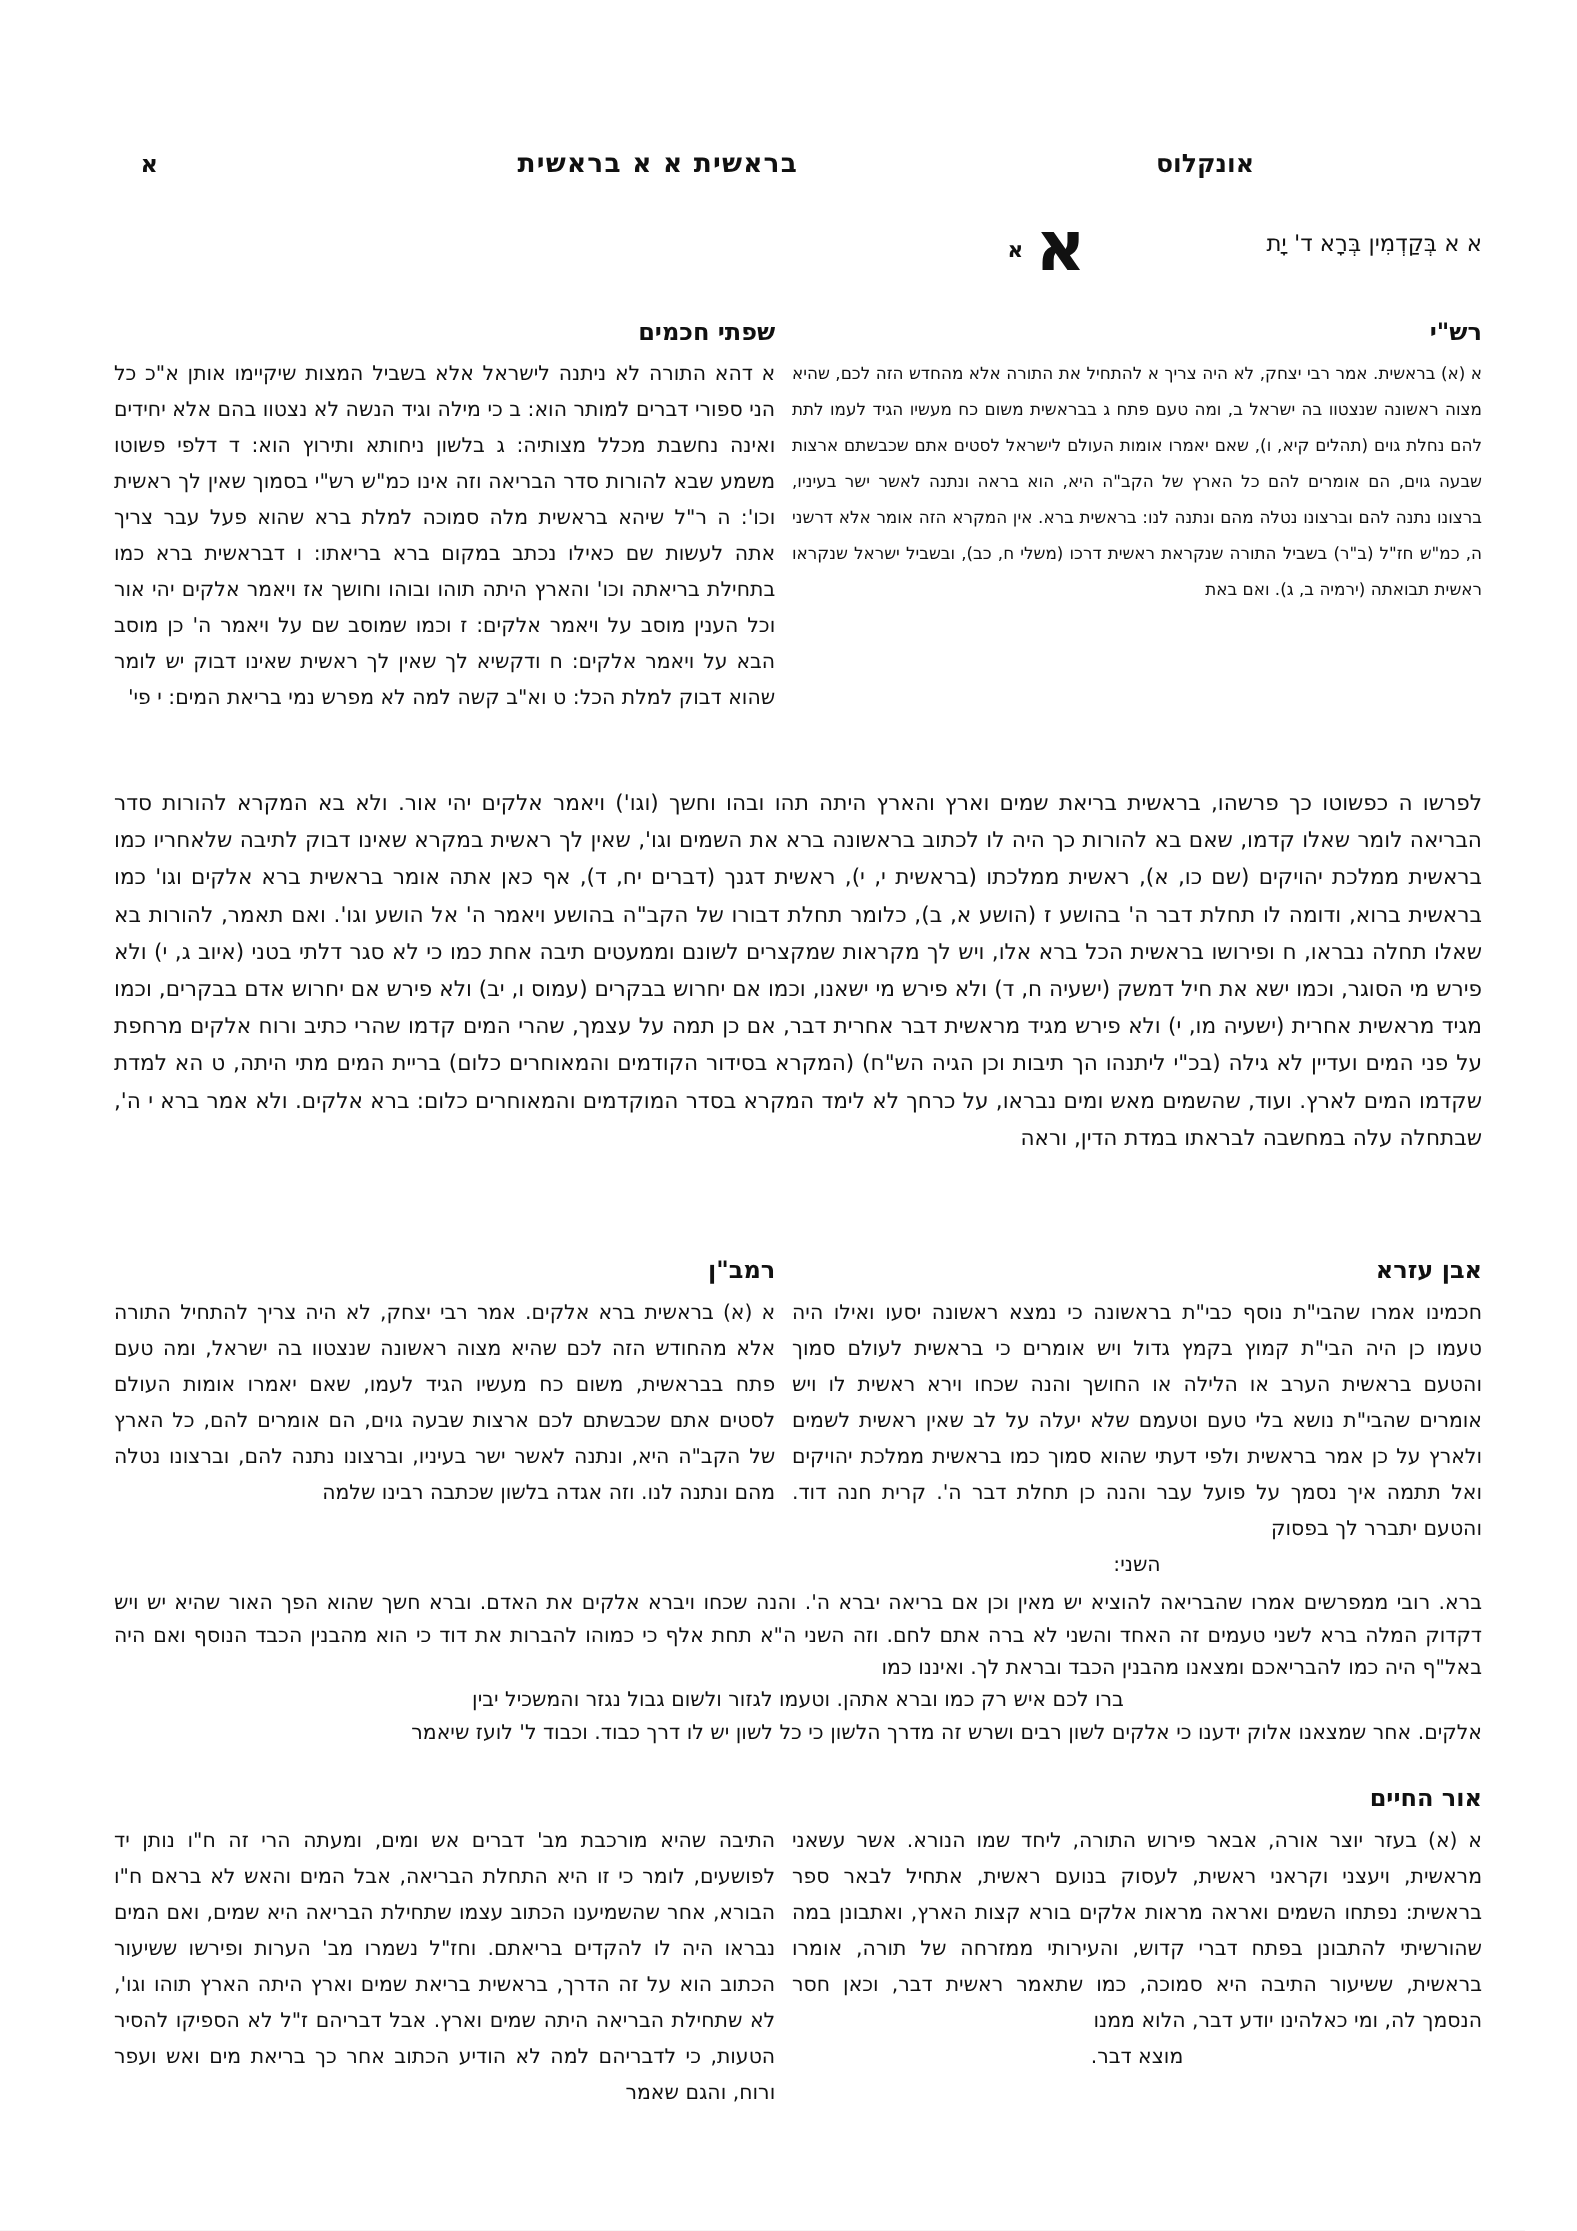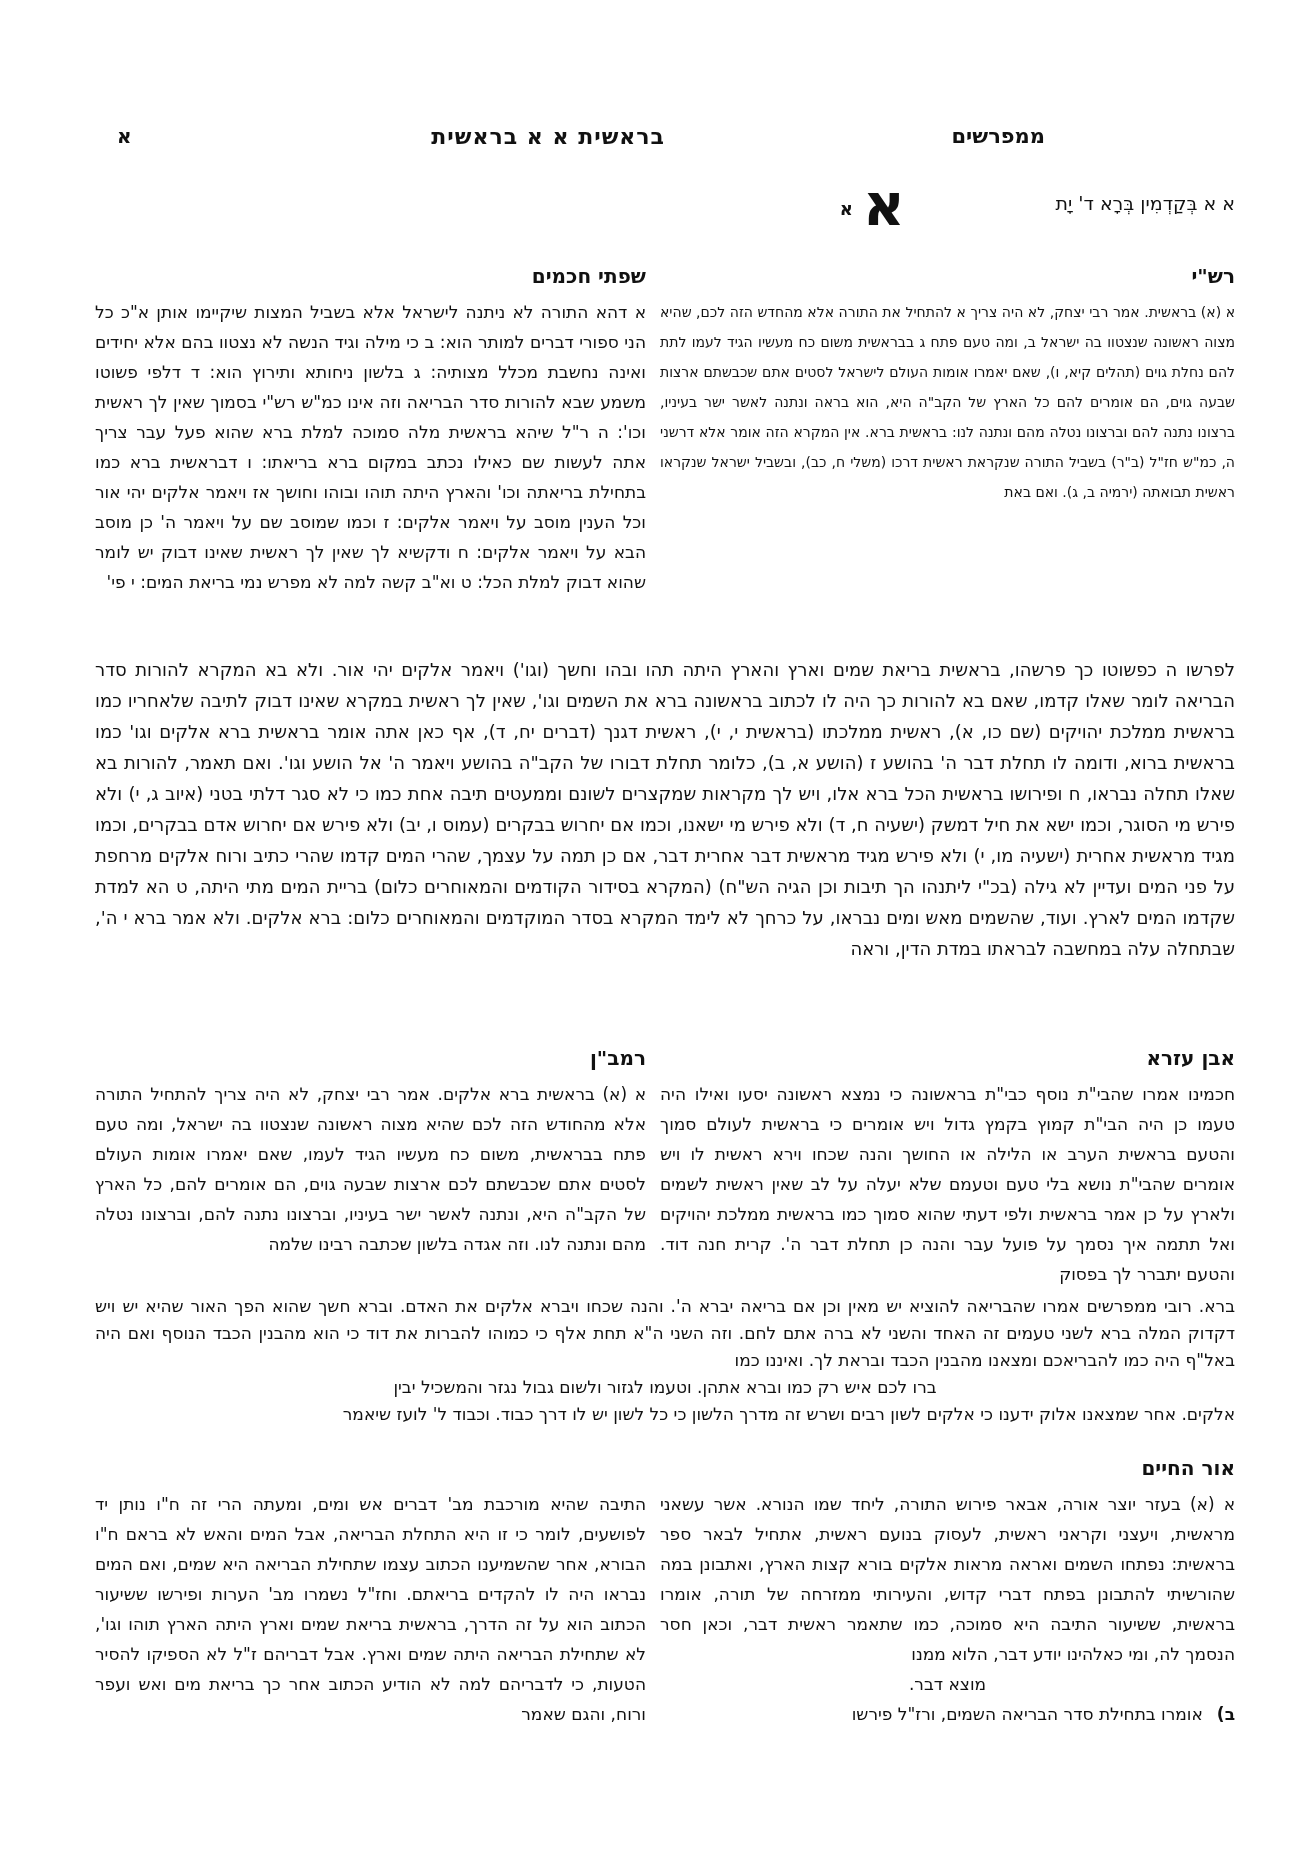--- a/index.html
+++ b/index.html
@@ -39,21 +39,21 @@
   .ohr-row{margin-top:2px;}
   .marker{font-weight:bold;padding-left:14px;}
 </style>
 </head>
 <body>
 
 <div class="page">
   <div class="content">
 
     <div class="folio-header">
-      <span class="onkelos-label">ממפרשים</span>
+      <span class="onkelos-label">אונקלוס</span>
       <span class="center-title">בראשית א א בראשית</span>
       <span class="page-letter">א</span>
     </div>
 
     <div class="verse-row">
       <div class="onkelos-verse">א א בְּקַדְמִין בְּרָא ד' יָת</div>
       <div class="chapter-aleph">א</div>
       <div class="verse-marker">א</div>
     </div>
 
@@ -67,41 +67,39 @@
         <div class="sq">א דהא התורה לא ניתנה לישראל אלא בשביל המצות שיקיימו אותן א"כ כל הני ספורי דברים למותר הוא: ב כי מילה וגיד הנשה לא נצטוו בהם אלא יחידים ואינה נחשבת מכלל מצותיה: ג בלשון ניחותא ותירוץ הוא: ד דלפי פשוטו משמע שבא להורות סדר הבריאה וזה אינו כמ"ש רש"י בסמוך שאין לך ראשית וכו': ה ר"ל שיהא בראשית מלה סמוכה למלת ברא שהוא פעל עבר צריך אתה לעשות שם כאילו נכתב במקום ברא בריאתו: ו דבראשית ברא כמו בתחילת בריאתה וכו' והארץ היתה תוהו ובוהו וחושך אז ויאמר אלקים יהי אור וכל הענין מוסב על ויאמר אלקים: ז וכמו שמוסב שם על ויאמר ה' כן מוסב הבא על ויאמר אלקים: ח ודקשיא לך שאין לך ראשית שאינו דבוק יש לומר שהוא דבוק למלת הכל: ט וא"ב קשה למה לא מפרש נמי בריאת המים: י פי'</div>
       </div>
     </div>
 
     <div class="fullwidth-rashi">לפרשו ה כפשוטו כך פרשהו, בראשית בריאת שמים וארץ והארץ היתה תהו ובהו וחשך (וגו') ויאמר אלקים יהי אור. ולא בא המקרא להורות סדר הבריאה לומר שאלו קדמו, שאם בא להורות כך היה לו לכתוב בראשונה ברא את השמים וגו', שאין לך ראשית במקרא שאינו דבוק לתיבה שלאחריו כמו בראשית ממלכת יהויקים (שם כו, א), ראשית ממלכתו (בראשית י, י), ראשית דגנך (דברים יח, ד), אף כאן אתה אומר בראשית ברא אלקים וגו' כמו בראשית ברוא, ודומה לו תחלת דבר ה' בהושע ז (הושע א, ב), כלומר תחלת דבורו של הקב"ה בהושע ויאמר ה' אל הושע וגו'. ואם תאמר, להורות בא שאלו תחלה נבראו, ח ופירושו בראשית הכל ברא אלו, ויש לך מקראות שמקצרים לשונם וממעטים תיבה אחת כמו כי לא סגר דלתי בטני (איוב ג, י) ולא פירש מי הסוגר, וכמו ישא את חיל דמשק (ישעיה ח, ד) ולא פירש מי ישאנו, וכמו אם יחרוש בבקרים (עמוס ו, יב) ולא פירש אם יחרוש אדם בבקרים, וכמו מגיד מראשית אחרית (ישעיה מו, י) ולא פירש מגיד מראשית דבר אחרית דבר, אם כן תמה על עצמך, שהרי המים קדמו שהרי כתיב ורוח אלקים מרחפת על פני המים ועדיין לא גילה (בכ"י ליתנהו הך תיבות וכן הגיה הש"ח) (המקרא בסידור הקודמים והמאוחרים כלום) בריית המים מתי היתה, ט הא למדת שקדמו המים לארץ. ועוד, שהשמים מאש ומים נבראו, על כרחך לא לימד המקרא בסדר המוקדמים והמאוחרים כלום: ברא אלקים. ולא אמר ברא י ה', שבתחלה עלה במחשבה לבראתו במדת הדין, וראה</div>
 
     <div class="two-cols row2">
       <div>
         <div class="col-header">אבן עזרא</div>
         <div class="sq">חכמינו אמרו שהבי"ת נוסף כבי"ת בראשונה כי נמצא ראשונה יסעו ואילו היה טעמו כן היה הבי"ת קמוץ בקמץ גדול ויש אומרים כי בראשית לעולם סמוך והטעם בראשית הערב או הלילה או החושך והנה שכחו וירא ראשית לו ויש אומרים שהבי"ת נושא בלי טעם וטעמם שלא יעלה על לב שאין ראשית לשמים ולארץ על כן אמר בראשית ולפי דעתי שהוא סמוך כמו בראשית ממלכת יהויקים ואל תתמה איך נסמך על פועל עבר והנה כן תחלת דבר ה'. קרית חנה דוד. והטעם יתברר לך בפסוק</div>
+        <div class="sq centered-line">השני:</div>
       </div>
       <div>
         <div class="col-header">רמב"ן</div>
         <div class="sq">א (א) בראשית ברא אלקים. אמר רבי יצחק, לא היה צריך להתחיל התורה אלא מהחודש הזה לכם שהיא מצוה ראשונה שנצטוו בה ישראל, ומה טעם פתח בבראשית, משום כח מעשיו הגיד לעמו, שאם יאמרו אומות העולם לסטים אתם שכבשתם לכם ארצות שבעה גוים, הם אומרים להם, כל הארץ של הקב"ה היא, ונתנה לאשר ישר בעיניו, וברצונו נתנה להם, וברצונו נטלה מהם ונתנה לנו. וזה אגדה בלשון שכתבה רבינו שלמה</div>
       </div>
     </div>
 
     <div class="ibnezra-full">
       <div class="sq">ברא. רובי ממפרשים אמרו שהבריאה להוציא יש מאין וכן אם בריאה יברא ה'. והנה שכחו ויברא אלקים את האדם. וברא חשך שהוא הפך האור שהיא יש ויש דקדוק המלה ברא לשני טעמים זה האחד והשני לא ברה אתם לחם. וזה השני ה"א תחת אלף כי כמוהו להברות את דוד כי הוא מהבנין הכבד הנוסף ואם היה באל"ף היה כמו להבריאכם ומצאנו מהבנין הכבד ובראת לך. ואיננו כמו</div>
       <div class="sq centered-line">ברו לכם איש רק כמו וברא אתהן. וטעמו לגזור ולשום גבול נגזר והמשכיל יבין</div>
       <div class="sq">אלקים. אחר שמצאנו אלוק ידענו כי אלקים לשון רבים ושרש זה מדרך הלשון כי כל לשון יש לו דרך כבוד. וכבוד ל' לועז שיאמר</div>
     </div>
 
     <div class="col-header ohr-header">אור החיים</div>
     <div class="two-cols ohr-row">
       <div>
         <div class="sq">א (א) בעזר יוצר אורה, אבאר פירוש התורה, ליחד שמו הנורא. אשר עשאני מראשית, ויעצני וקראני ראשית, לעסוק בנועם ראשית, אתחיל לבאר ספר בראשית: נפתחו השמים ואראה מראות אלקים בורא קצות הארץ, ואתבונן במה שהורשיתי להתבונן בפתח דברי קדוש, והעירותי ממזרחה של תורה, אומרו בראשית, ששיעור התיבה היא סמוכה, כמו שתאמר ראשית דבר, וכאן חסר הנסמך לה, ומי כאלהינו יודע דבר, הלוא ממנו</div>
         <div class="sq centered-line">מוצא דבר.</div>
-        <div class="sq">
-          <span class="marker">ב)</span><span>אומרו בתחילת סדר הבריאה השמים, ורז"ל פירשו</span>
-        </div>
       </div>
       <div>
         <div class="sq">התיבה שהיא מורכבת מב' דברים אש ומים, ומעתה הרי זה ח"ו נותן יד לפושעים, לומר כי זו היא התחלת הבריאה, אבל המים והאש לא בראם ח"ו הבורא, אחר שהשמיענו הכתוב עצמו שתחילת הבריאה היא שמים, ואם המים נבראו היה לו להקדים בריאתם. וחז"ל נשמרו מב' הערות ופירשו ששיעור הכתוב הוא על זה הדרך, בראשית בריאת שמים וארץ היתה הארץ תוהו וגו', לא שתחילת הבריאה היתה שמים וארץ. אבל דבריהם ז"ל לא הספיקו להסיר הטעות, כי לדבריהם למה לא הודיע הכתוב אחר כך בריאת מים ואש ועפר ורוח, והגם שאמר</div>
       </div>
     </div>
 
   </div>
 </div>
 
 </body></html>

